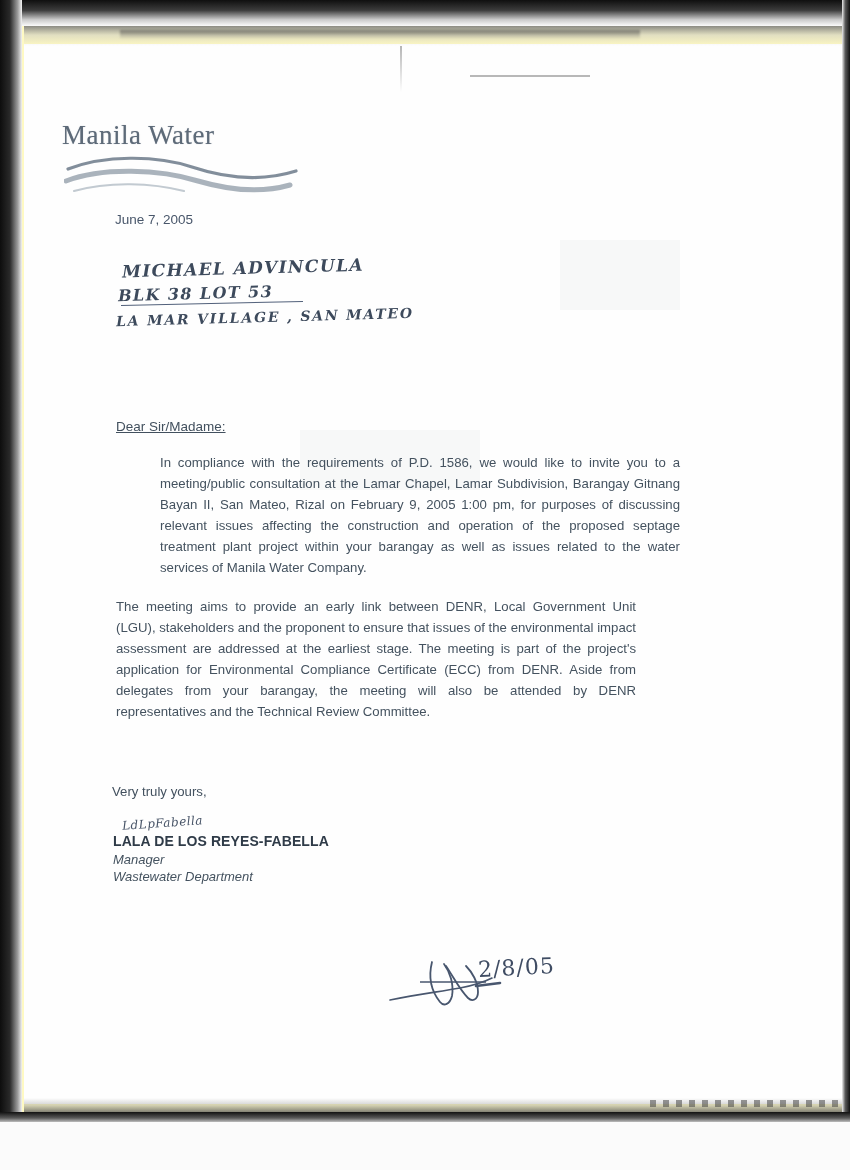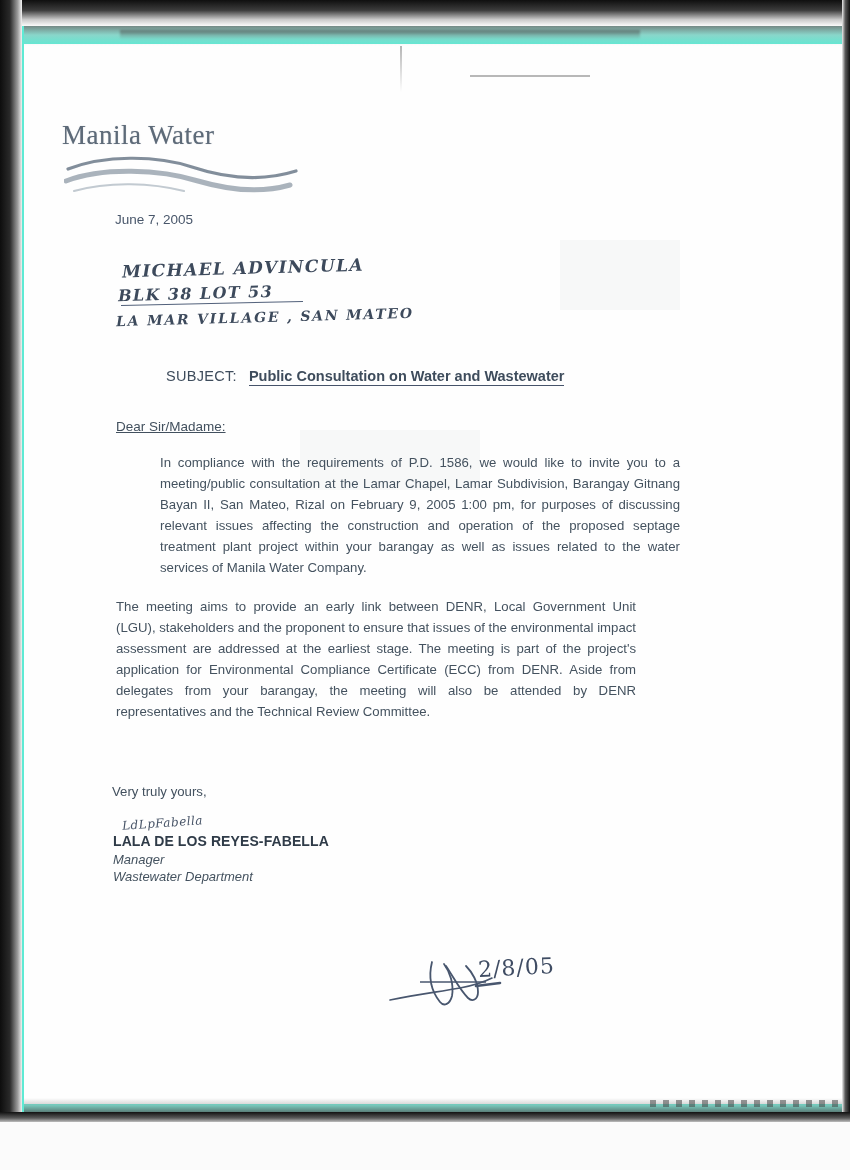--- a/index.html
+++ b/index.html
@@ -13,21 +13,21 @@
     font-family: "Liberation Sans", sans-serif;
     overflow: hidden;
     position: relative;
   }
 
   
   .scan {
     position: absolute;
     left: 0; top: 0;
     width: 850px; height: 1170px;
-    background: #5eead4;
+    background: #fef9c3;
   }
   
   .edge-left {
     position: absolute; left: 0; top: 0; width: 22px; height: 1170px;
     background: linear-gradient(90deg,#0d0d0d 0%, #2a2a2a 45%, #9b9b9b 80%, #f2f2f2 100%);
   }
   .edge-right {
     position: absolute; right: 0; top: 0; width: 8px; height: 1170px;
     background: linear-gradient(270deg,#101010 0%, #5a5a5a 60%, #ededed 100%);
   }
@@ -235,24 +235,20 @@
 
   <div class="doc-text">
 
     <div class="date">June 7, 2005</div>
 
     <div class="hand hand-1">MICHAEL ADVINCULA</div>
     <div class="hand hand-2">BLK 38 LOT 53</div>
     <div class="hand-underline hu-1"></div>
     <div class="hand hand-3">LA MAR VILLAGE , SAN MATEO</div>
 
-    <div class="subject-row">
-      <span class="subject-label">SUBJECT:</span>
-      <span class="subject-value">Public Consultation on Water and Wastewater</span>
-    </div>
 
     <div class="salutation">Dear Sir/Madame:</div>
 
     <div class="para p1">In compliance with the requirements of P.D. 1586, we would like to invite you to a meeting/public consultation at the Lamar Chapel, Lamar Subdivision, Barangay Gitnang Bayan II, San Mateo, Rizal on February 9, 2005 1:00 pm, for purposes of discussing relevant issues affecting the construction and operation of the proposed septage treatment plant project within your barangay as well as issues related to the water services of Manila Water Company.</div>
     <div class="para p2">The meeting aims to provide an early link between DENR, Local Government Unit (LGU), stakeholders and the proponent to ensure that issues of the environmental impact assessment are addressed at the earliest stage.   The meeting is part of the project's application for Environmental Compliance Certificate (ECC) from DENR.  Aside from delegates from your barangay, the meeting will also be attended by DENR representatives and the Technical Review Committee.</div>
 
     <div class="closing">Very truly yours,</div>
 
     <div class="sig-script">LdLpFabella</div>
 

